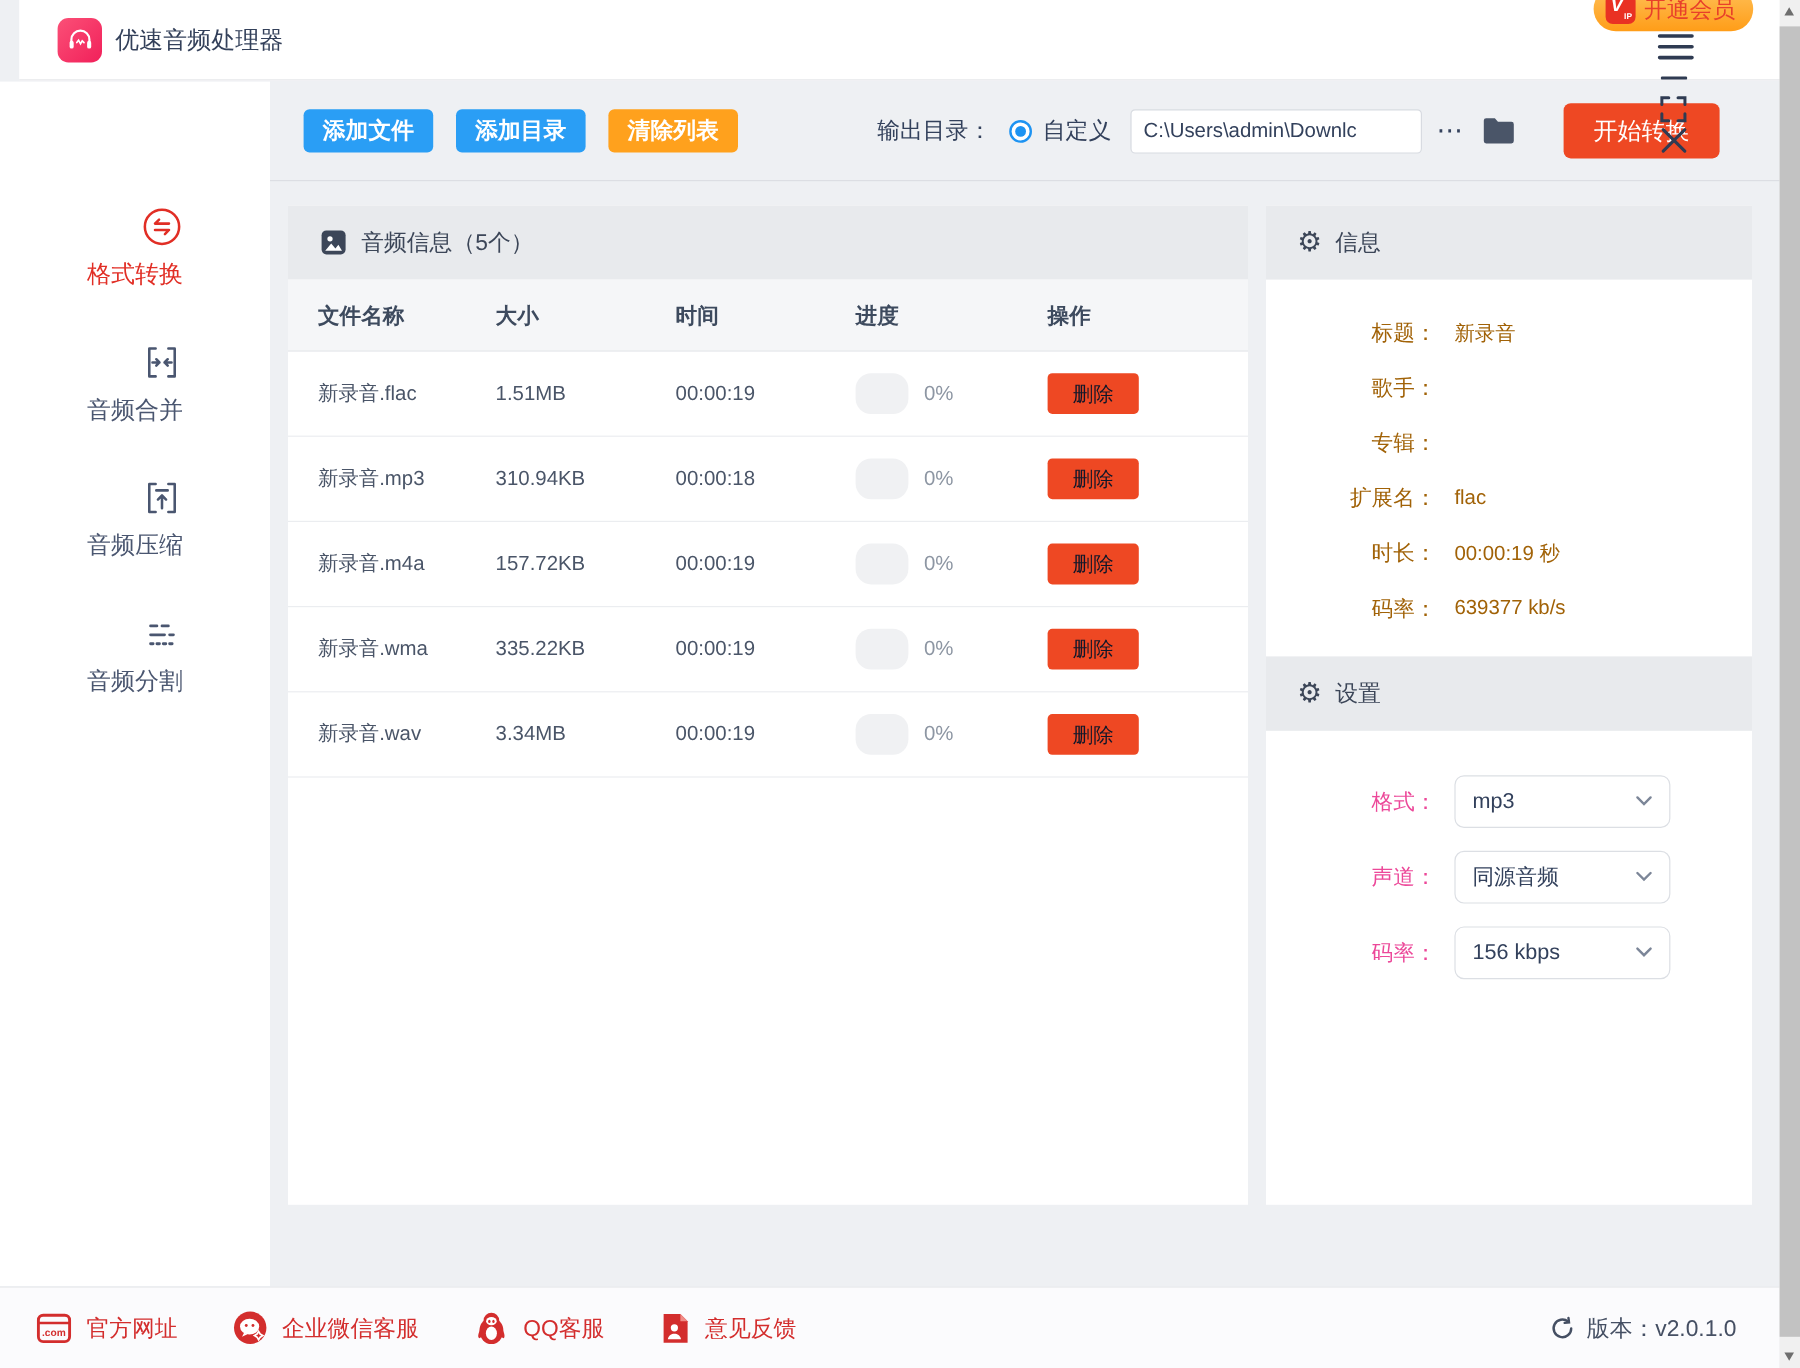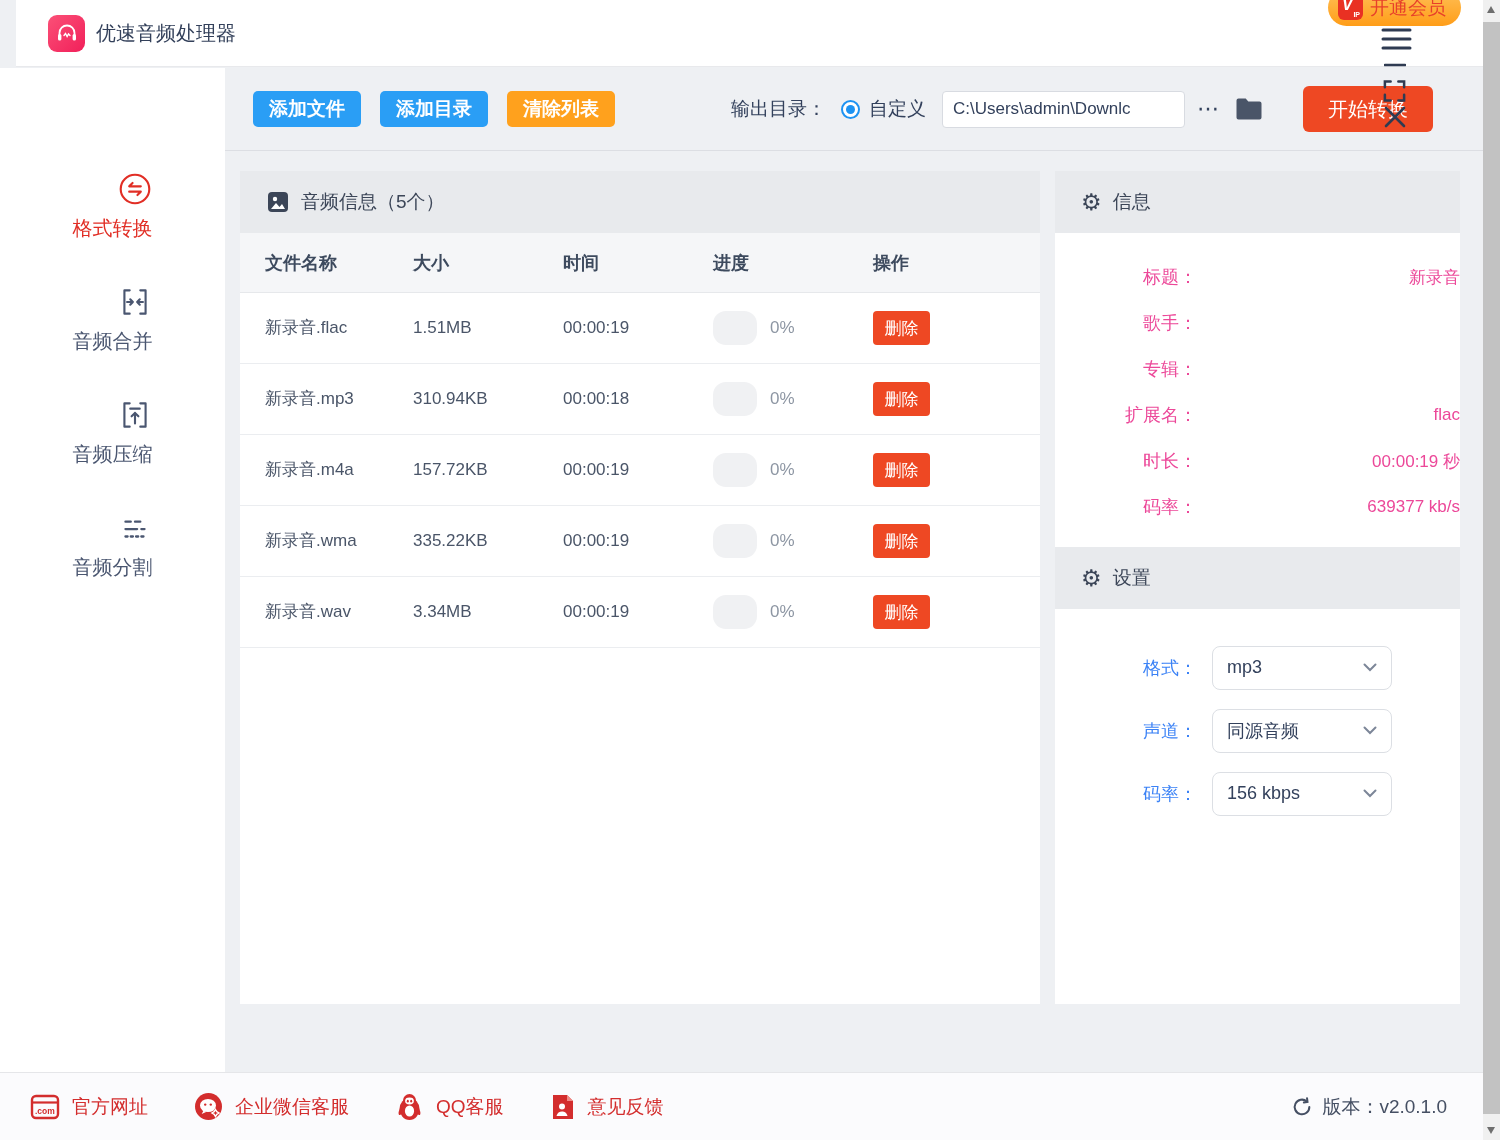--- a/index.html
+++ b/index.html
@@ -68,31 +68,31 @@
   
   .thead { height:60px; background:#f5f6f8; display:flex; align-items:center; padding-left:25px;
            font-weight:bold; font-size:18px; color:#3d4a5e; border-bottom:1px solid #e6e8eb; }
   .col-name { width:148px; } .col-size { width:150px; } .col-time { width:150px; }
   .col-prog { width:160px; display:flex; align-items:center;text-align:center; } .col-act { flex:1; }
   .trow { display:flex; align-items:center; padding-left:25px; border-bottom:1px solid #ebedf0;
           min-height:71px; font-size:17px; color:#4a5568; }
   .fname { width:76px; word-break:break-all; line-height:1.85; }
   .pill { width:44px; height:34px; border-radius:13px; background:#f0f1f3; }
   .pct { margin-left:13px; color:#8d96a3; }
-  .del-btn { width:57px; height:34px; background:#ee4823; color:#ffffff; border:none; border-radius:4px;
+  .del-btn { width:76px; height:34px; background:#ee4823; color:#0f172a; border:none; border-radius:4px;
              font-size:17px; cursor:pointer; }
 
   
   .info-body { padding:21px 0 17px; }
-  .irow { display:flex; align-items:center; height:46px; font-size:18px; color:#ec4899;justify-content:space-between; }
+  .irow { display:flex; align-items:center; height:46px; font-size:18px; color:#a16207; }
   .ilabel { width:142px; text-align:right; }
   .ival { margin-left:15px; font-size:17px; }
   .set-body { padding-top:27px; }
   .srow { display:flex; align-items:center; height:63px; }
-  .slabel { width:142px; text-align:right; font-size:18px; color:#3b82f6; }
+  .slabel { width:142px; text-align:right; font-size:18px; color:#ec4899; }
   .select { margin-left:15px; width:180px; height:44px; border:1px solid #dcdfe4; border-radius:8px;
             background:#fff; display:flex; align-items:center; padding:0 14px; font-size:18px;
             color:#33415c; cursor:pointer; }
   .select svg { margin-left:auto; }
   .gear { font-family:"DejaVu Sans",sans-serif; font-size:23px; color:#3c4658; line-height:1; }
 
   
   .footer { position:absolute; bottom:0; left:0; width:1483px; height:68px; background:#fbfbfd;
             border-top:1px solid #e5e6e9; display:flex; align-items:center; padding:0 36px 0 30px; }
   .flink { display:flex; align-items:center; gap:12px; color:#d32d2d; font-size:19px;

